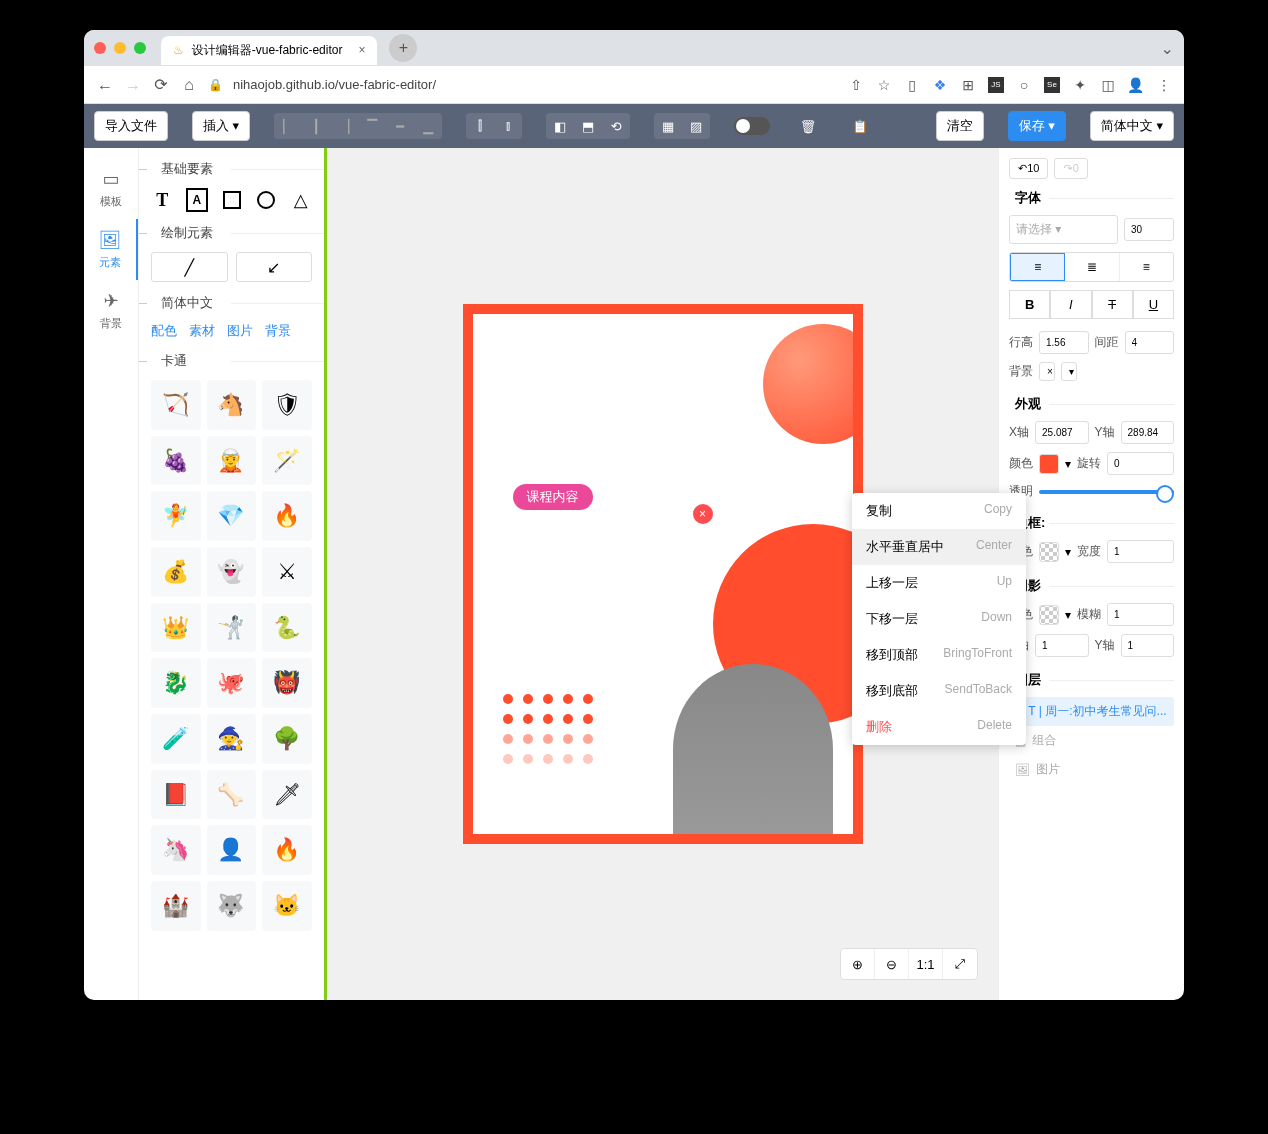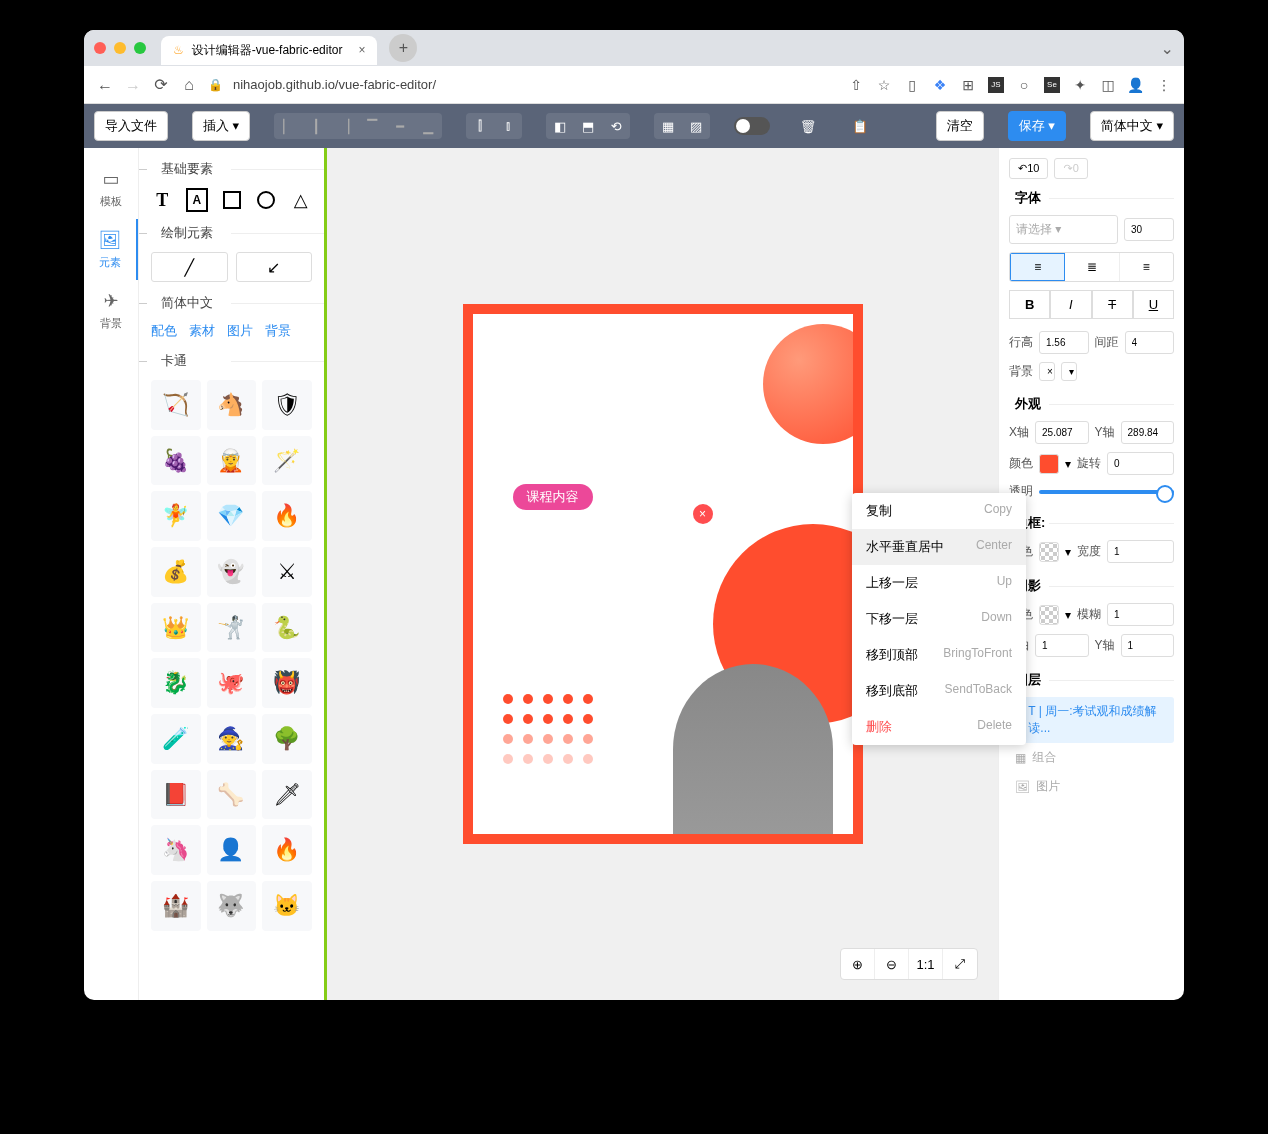--- a/index.html
+++ b/index.html
@@ -425,21 +425,21 @@
           <input class="rp-input" value="1" style="">
           <span class="rp-label">Y轴</span>
           <input class="rp-input" value="1" style="">
         </div>
       </div>
 
       <div class="rp-section">
         <div class="rp-title">图层</div>
         <div class="layer-item active">
           <span>T</span>
-          <span>T | 周一:考试观和成绩解读...</span>
+          <span>T | 周一:初中考生常见问...</span>
         </div>
         <div class="layer-item dim">
           <span>▦</span>
           <span>组合</span>
         </div>
         <div class="layer-item dim">
           <span>🖼</span>
           <span>图片</span>
         </div>
       </div>

